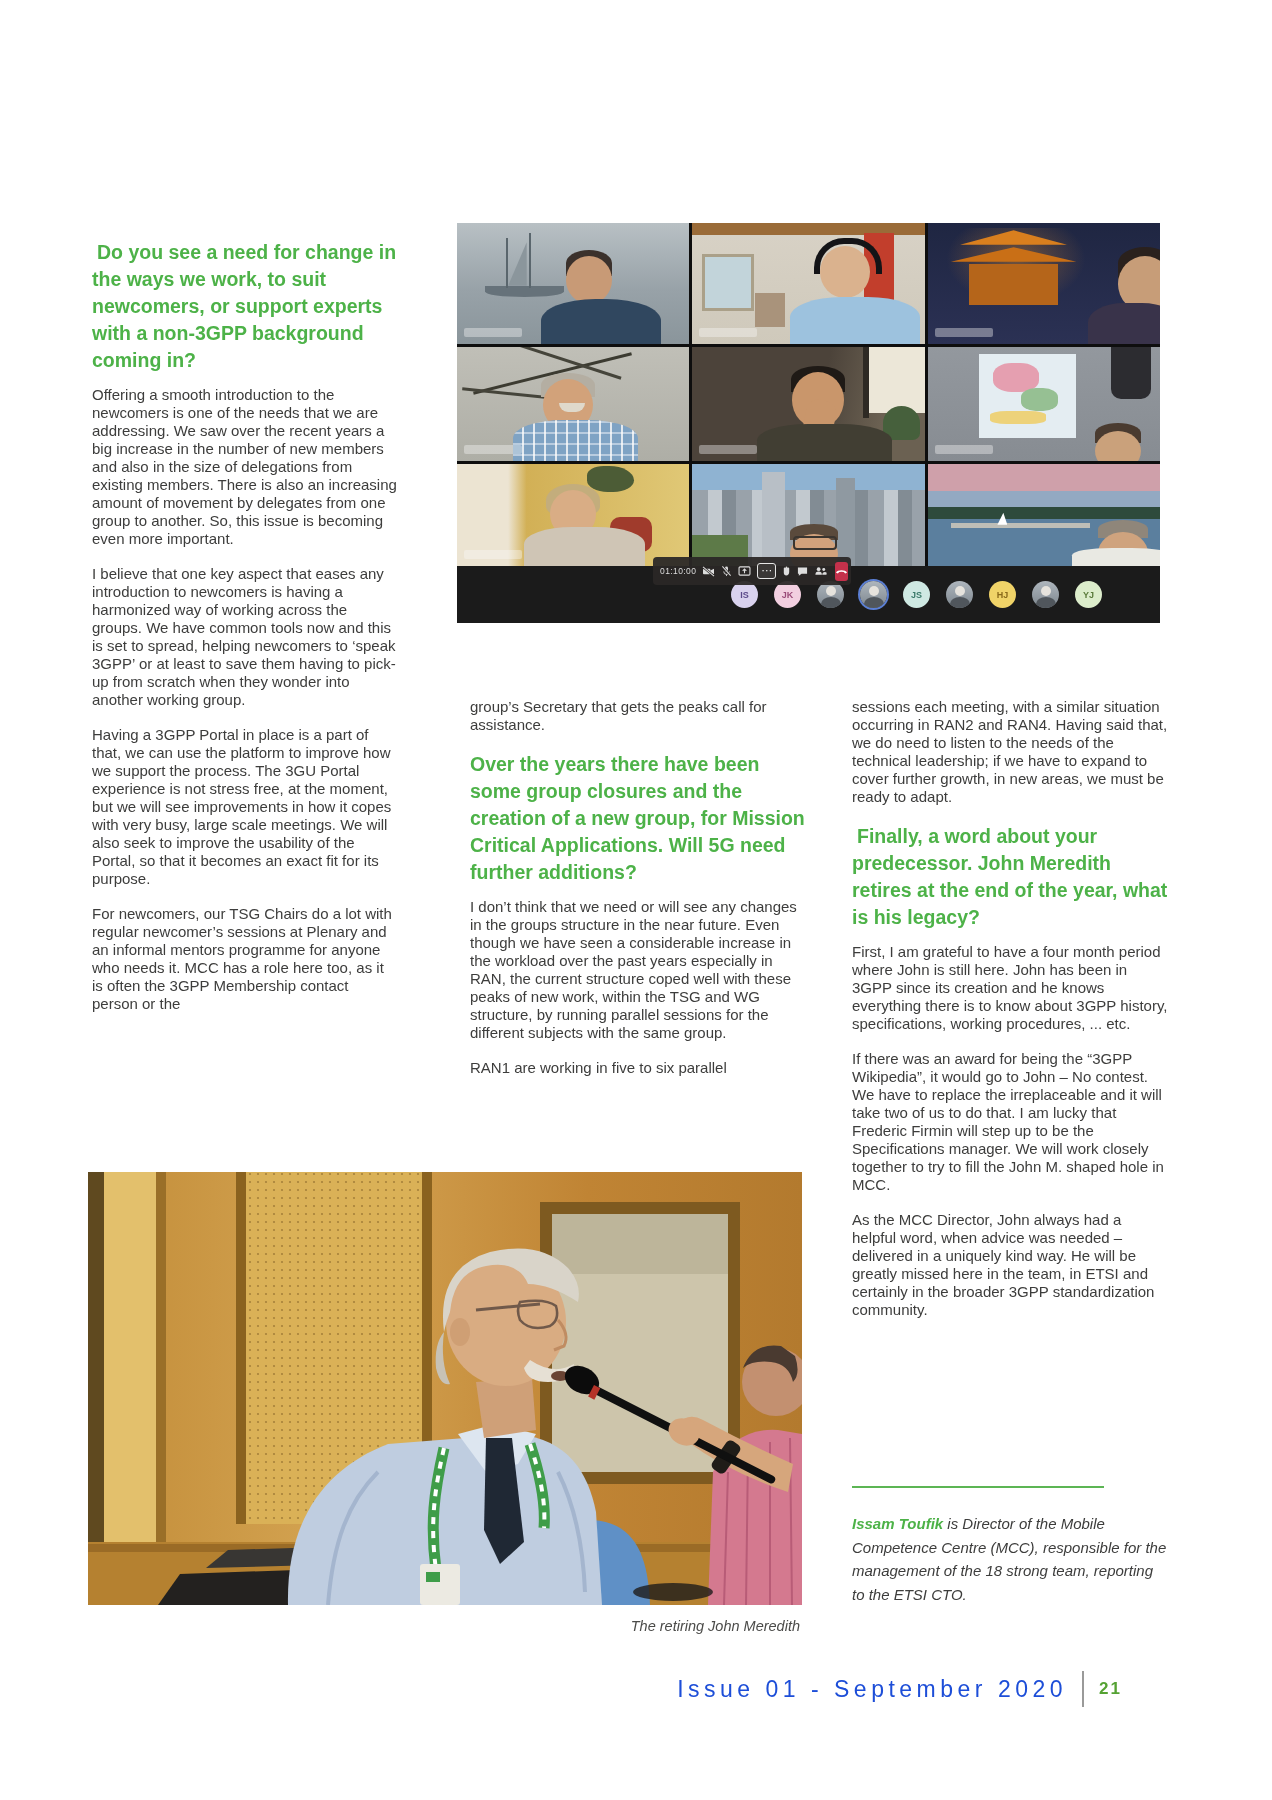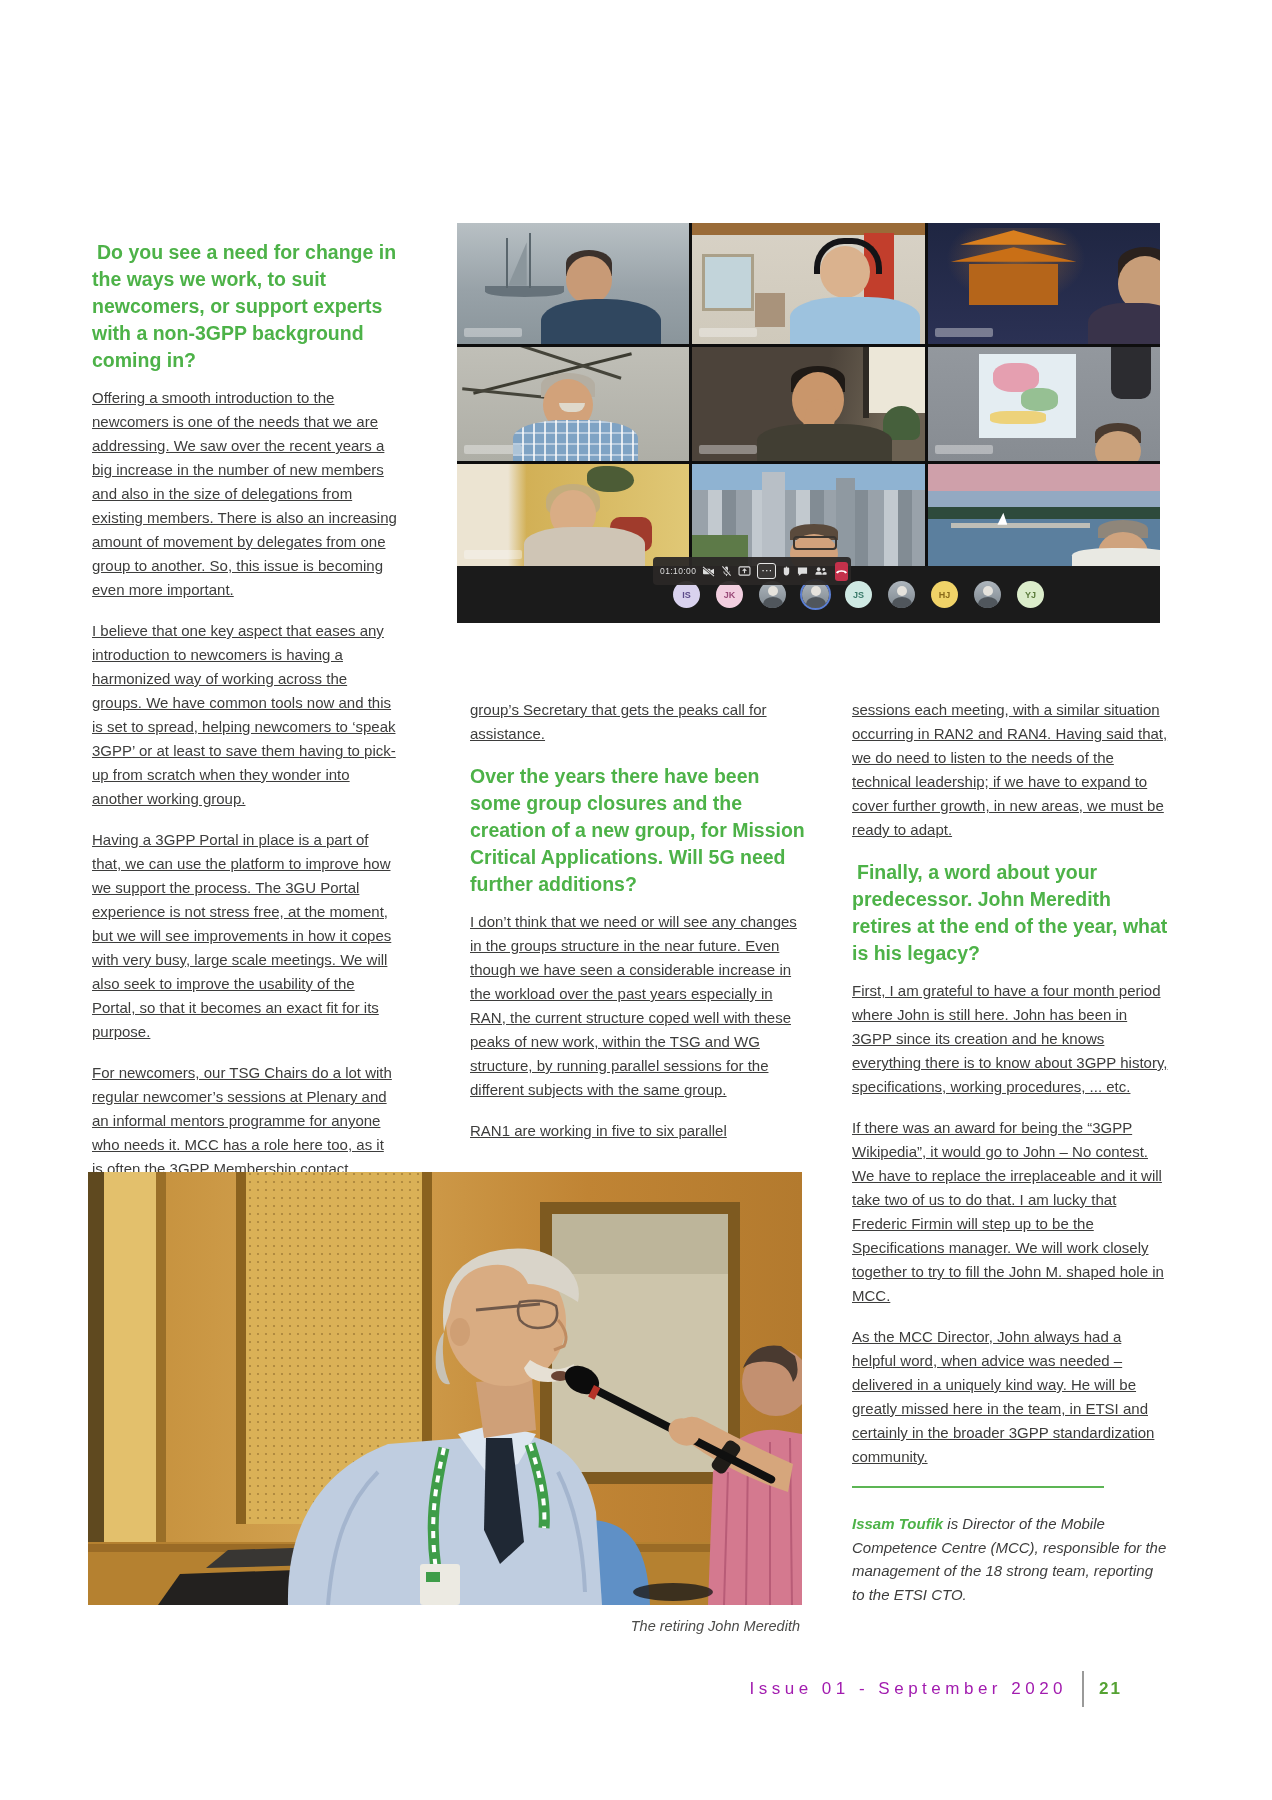--- a/index.html
+++ b/index.html
@@ -1,21 +1,21 @@
 <!DOCTYPE html>
 <html><head>
 <meta charset="utf-8">
 <style>
   html,body{margin:0;padding:0;background:#e8e8e8;}
   .page{position:relative;width:1272px;height:1800px;background:#ffffff;
         font-family:"Liberation Sans",sans-serif;color:#3d3d3c;overflow:hidden;margin:0 auto;}
   section{position:absolute;}
   .green-head{color:#4db248;font-weight:bold;font-size:19.5px;line-height:27px;margin:0 0 12px 0;letter-spacing:0;}
   .green-head.indent{text-indent:5px;}
-  .cols p{font-size:15px;line-height:24px;margin:0 0 17px 0;text-decoration:underline;}
+  .cols p{font-size:15px;line-height:18px;margin:0 0 17px 0;}
   .left-col{left:92px;top:227px;width:306px;margin-top:12px;}
   .middle-col{left:470px;top:698px;width:336px;}
   .right-col{left:852px;top:698px;width:316px;}
 
   
   .call-photo{position:absolute;left:457px;top:223px;width:703px;height:400px;background:#141414;margin:0;}
   .tiles{position:absolute;left:0;top:0;right:0;bottom:57px;display:grid;
          grid-template-columns:1fr 1fr 1fr;grid-template-rows:123fr 116fr 104fr;gap:3px;background:#0e0e0e;}
   .tile{position:relative;overflow:hidden;}
   .tile span{position:absolute;display:block;}
@@ -32,21 +32,21 @@
   .call-toolbar{position:absolute;left:196px;top:334px;width:198px;height:28px;z-index:6;
         background:rgba(42,39,38,.94);border-radius:4px;display:flex;align-items:center;
         gap:6px;padding:0 7px;box-sizing:border-box;}
   .tb-time{color:#dddddd;font-size:8.5px;letter-spacing:.4px;white-space:nowrap;}
   .tb-ic{display:flex;align-items:center;}
   .tb-more{color:#eeeeee;font-size:11px;line-height:10px;border:1px solid #e6e6e6;border-radius:3px;
         padding:1px 3px 3px 3px;background:#3a3736;}
   .tb-hang{display:flex;align-items:center;justify-content:center;width:26px;height:19px;
         background:#c4314b;border-radius:3px;margin-left:2px;}
   .call-avatars{position:absolute;left:0;right:0;bottom:0;height:57px;background:#1b1b1b;z-index:5;
-        display:flex;align-items:center;justify-content:flex-end;gap:16px;padding-right:116px;}
+        display:flex;align-items:center;justify-content:flex-end;gap:16px;padding-right:58px;}
   .av{width:27px;height:27px;border-radius:50%;display:flex;align-items:center;justify-content:center;
         font-size:9px;font-weight:bold;position:relative;flex:0 0 auto;}
   .a-is{background:#d9d2ee;color:#5b4a8a;}
   .a-jk{background:#f2cfe0;color:#9a4a78;}
   .a-js{background:#cfe9e3;color:#3a7a6a;}
   .a-hj{background:#f0d368;color:#8a6a1a;}
   .a-yj{background:#dcedcb;color:#5a7a3a;}
   .av-photo{background:linear-gradient(180deg,#aeb6bd,#7d868e);overflow:hidden;}
   .av-photo::before{content:"";position:absolute;left:8.5px;top:5px;width:10px;height:10px;border-radius:50%;background:#e6e3dd;}
   .av-photo::after{content:"";position:absolute;left:3.5px;top:16px;width:20px;height:14px;border-radius:50% 50% 0 0;background:#50565c;}
@@ -58,21 +58,21 @@
 
   
   .meredith{position:absolute;left:88px;top:1172px;width:714px;height:433px;margin:0;overflow:hidden;}
   .meredith svg{display:block;}
 
   .green-rule{position:absolute;left:852px;top:1486px;width:252px;height:0;border-top:2px solid #5cb554;}
   .bio{position:absolute;left:852px;top:1512px;width:316px;font-style:italic;font-size:15px;line-height:23.5px;color:#3d3d3c;}
   .bio .name{color:#4db248;font-weight:bold;}
 
   .footer{position:absolute;top:1671px;right:150px;display:flex;align-items:center;gap:15px;}
-  .footer .issue{color:#a21caf;font-size:17px;letter-spacing:4.5px;white-space:nowrap;}
+  .footer .issue{color:#1d4ed8;font-size:23px;letter-spacing:4.5px;white-space:nowrap;}
   .footer .bar{width:2px;height:36px;background:#9a9a99;}
   .footer .page-num{color:#55a233;font-weight:bold;font-size:17px;letter-spacing:2px;}
 </style>
 </head>
 <body>
 
 <div class="page">
 
   <section class="left-col cols">
     <h2 class="green-head indent">Do you see a need for change in the ways we work, to suit newcomers, or support experts with a non-3GPP background coming in?</h2>

